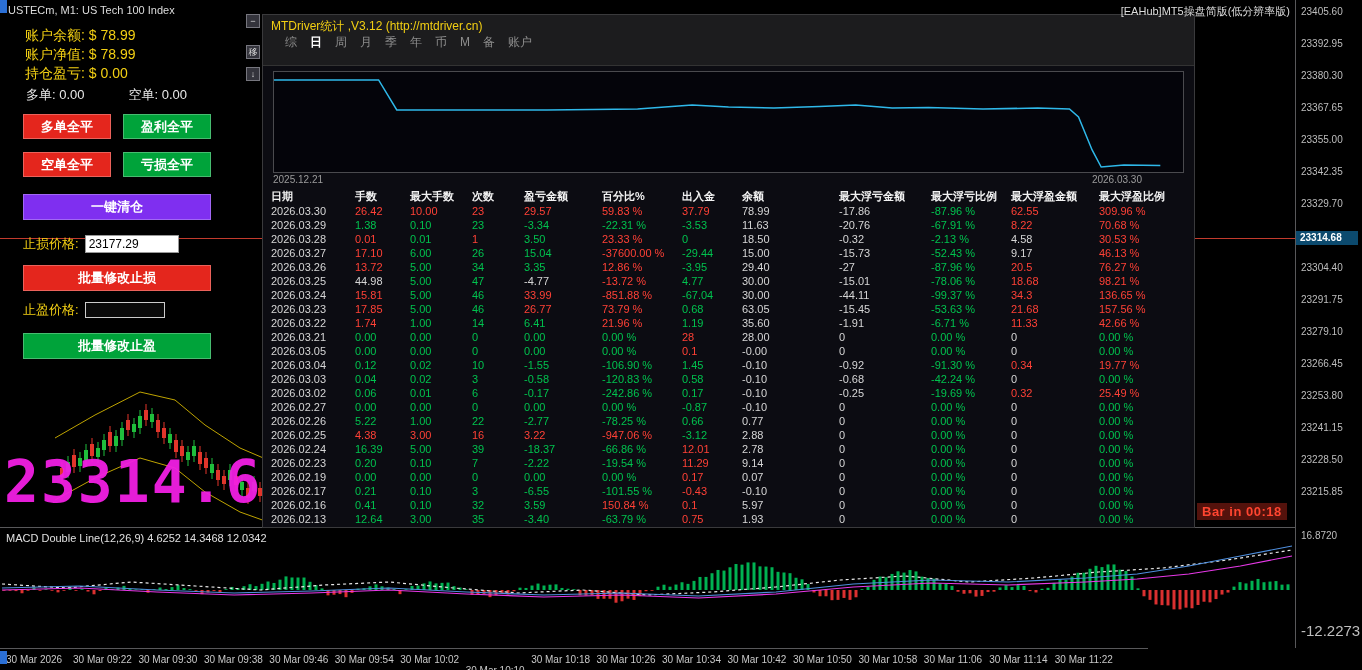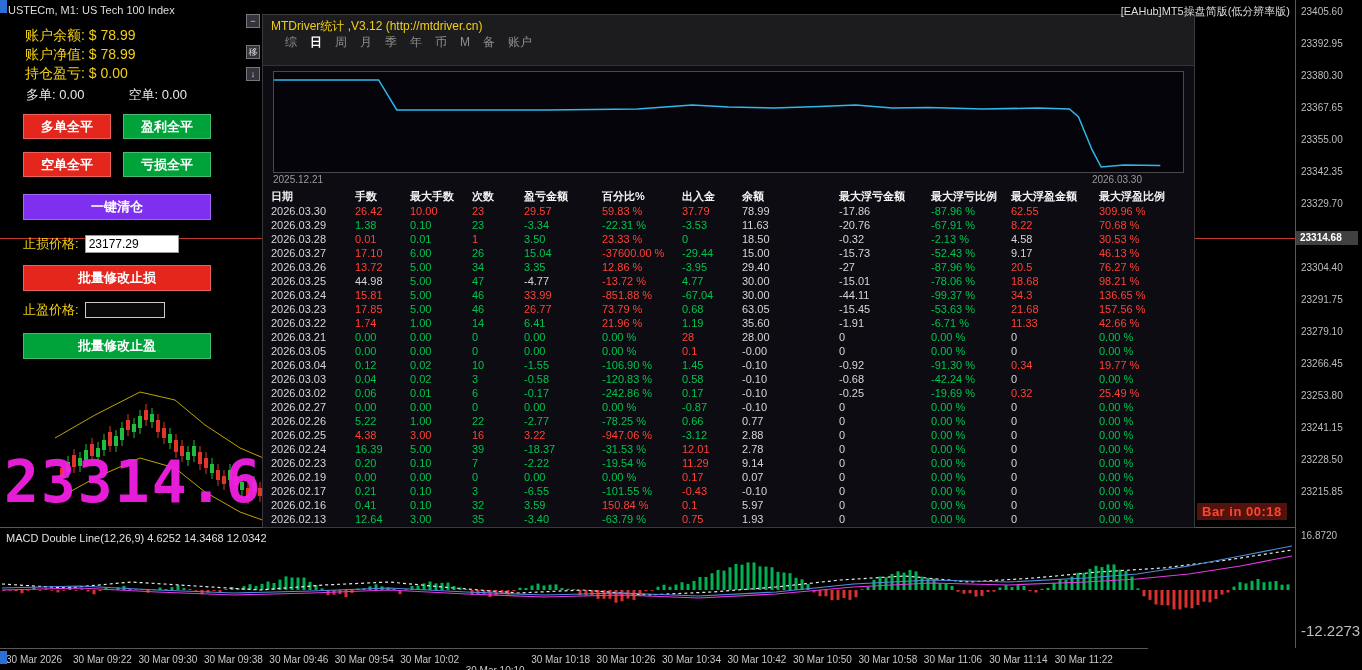--- a/index.html
+++ b/index.html
@@ -476,21 +476,21 @@
           <span class="c-g">0.00 %</span>
           <span class="c-w">0</span>
           <span class="c-g">0.00 %</span>
         </div>
         <div class="trow">
           <span class="c-w">2026.02.24</span>
           <span class="c-g">16.39</span>
           <span class="c-g">5.00</span>
           <span class="c-g">39</span>
           <span class="c-g">-18.37</span>
-          <span class="c-g">-31.53 %</span>
+          <span class="c-g">-66.86 %</span>
           <span class="c-r">12.01</span>
           <span class="c-w">2.78</span>
           <span class="c-w">0</span>
           <span class="c-g">0.00 %</span>
           <span class="c-w">0</span>
           <span class="c-g">0.00 %</span>
         </div>
         <div class="trow">
           <span class="c-w">2026.02.23</span>
           <span class="c-g">0.20</span>
@@ -579,21 +579,21 @@
       <div class="axis-label" style="top: 198px;">23329.70</div>
       <div class="axis-label" style="top: 230px;">23317.05</div>
       <div class="axis-label" style="top: 262px;">23304.40</div>
       <div class="axis-label" style="top: 294px;">23291.75</div>
       <div class="axis-label" style="top: 326px;">23279.10</div>
       <div class="axis-label" style="top: 358px;">23266.45</div>
       <div class="axis-label" style="top: 390px;">23253.80</div>
       <div class="axis-label" style="top: 422px;">23241.15</div>
       <div class="axis-label" style="top: 454px;">23228.50</div>
       <div class="axis-label" style="top: 486px;">23215.85</div>
-      <div class="price-tag" id="price-tag" style="background: #404040;">23314.68</div>
+      <div class="price-tag" id="price-tag" style="background: #0c4a6e;">23314.68</div>
     </div>
 
   <div class="macd-panel">
     <div class="macd-label">MACD Double Line(12,26,9) 4.6252 14.3468 12.0342</div>
     <svg id="macd-svg" width="1295" height="121" viewBox="0 0 1295 121">
         <rect x="2.5" y="62" width="3" height="0.8" fill="#DB3030"></rect>
         <rect x="8.5" y="62" width="3" height="0.7476780185758516" fill="#DB3030"></rect>
         <rect x="14.5" y="62" width="3" height="1.0962848297213623" fill="#DB3030"></rect>
         <rect x="20.5" y="62" width="3" height="3.255108359133127" fill="#DB3030"></rect>
         <rect x="26.5" y="62" width="3" height="0.8" fill="#DB3030"></rect>

